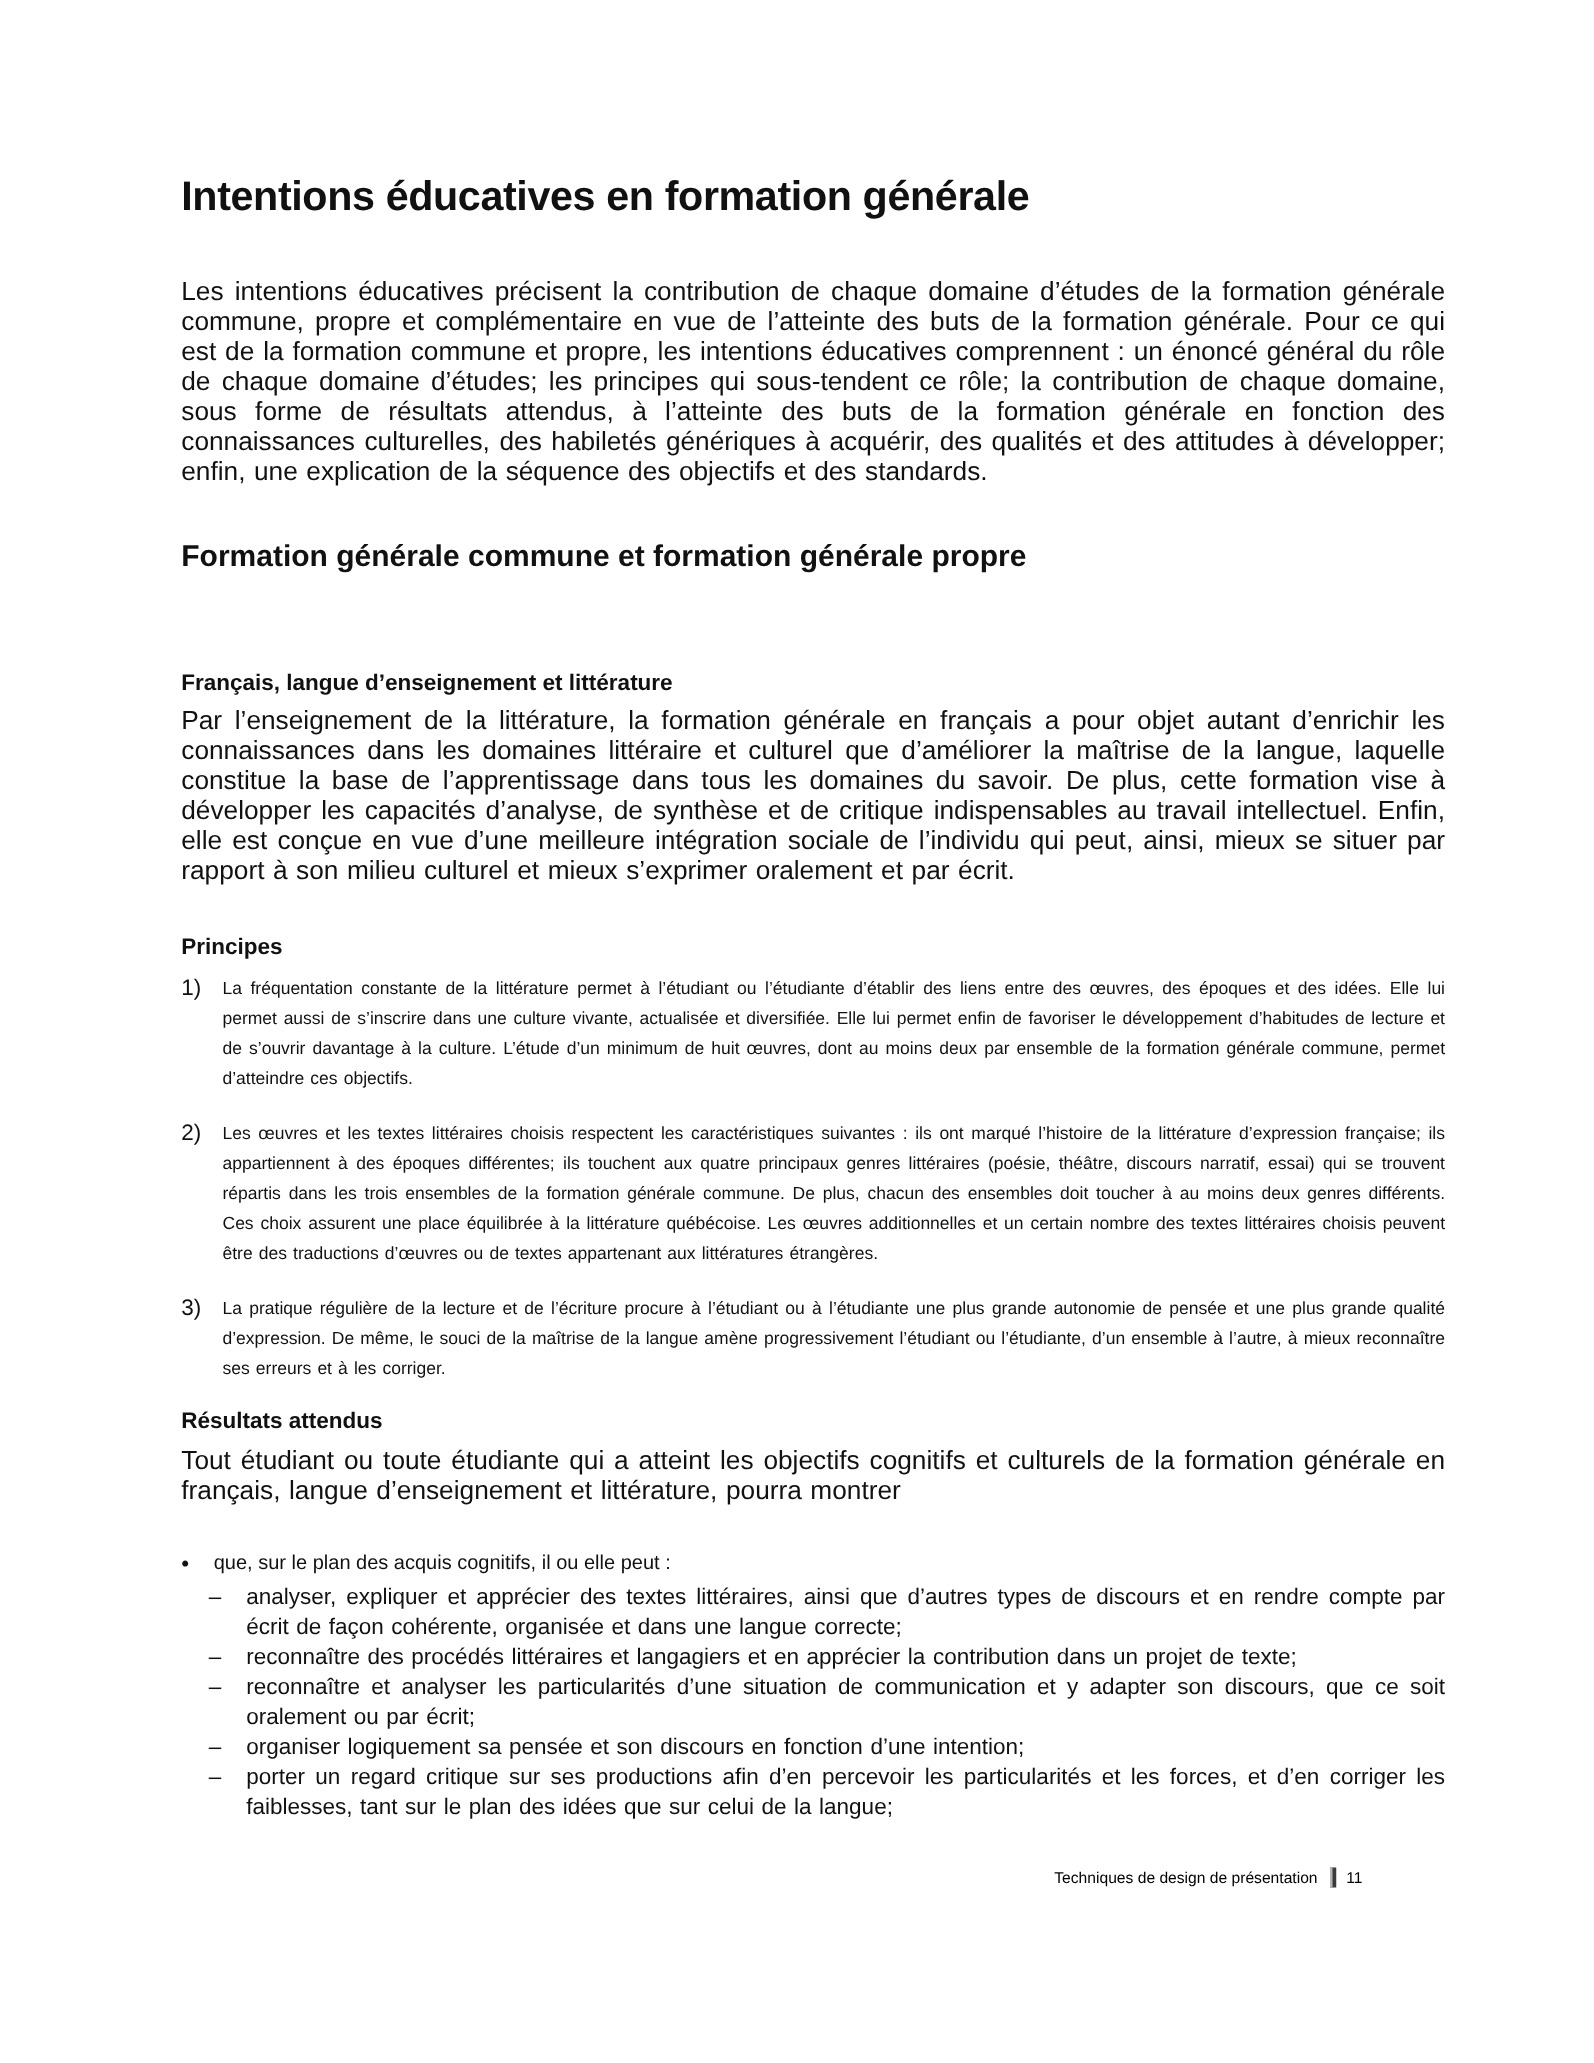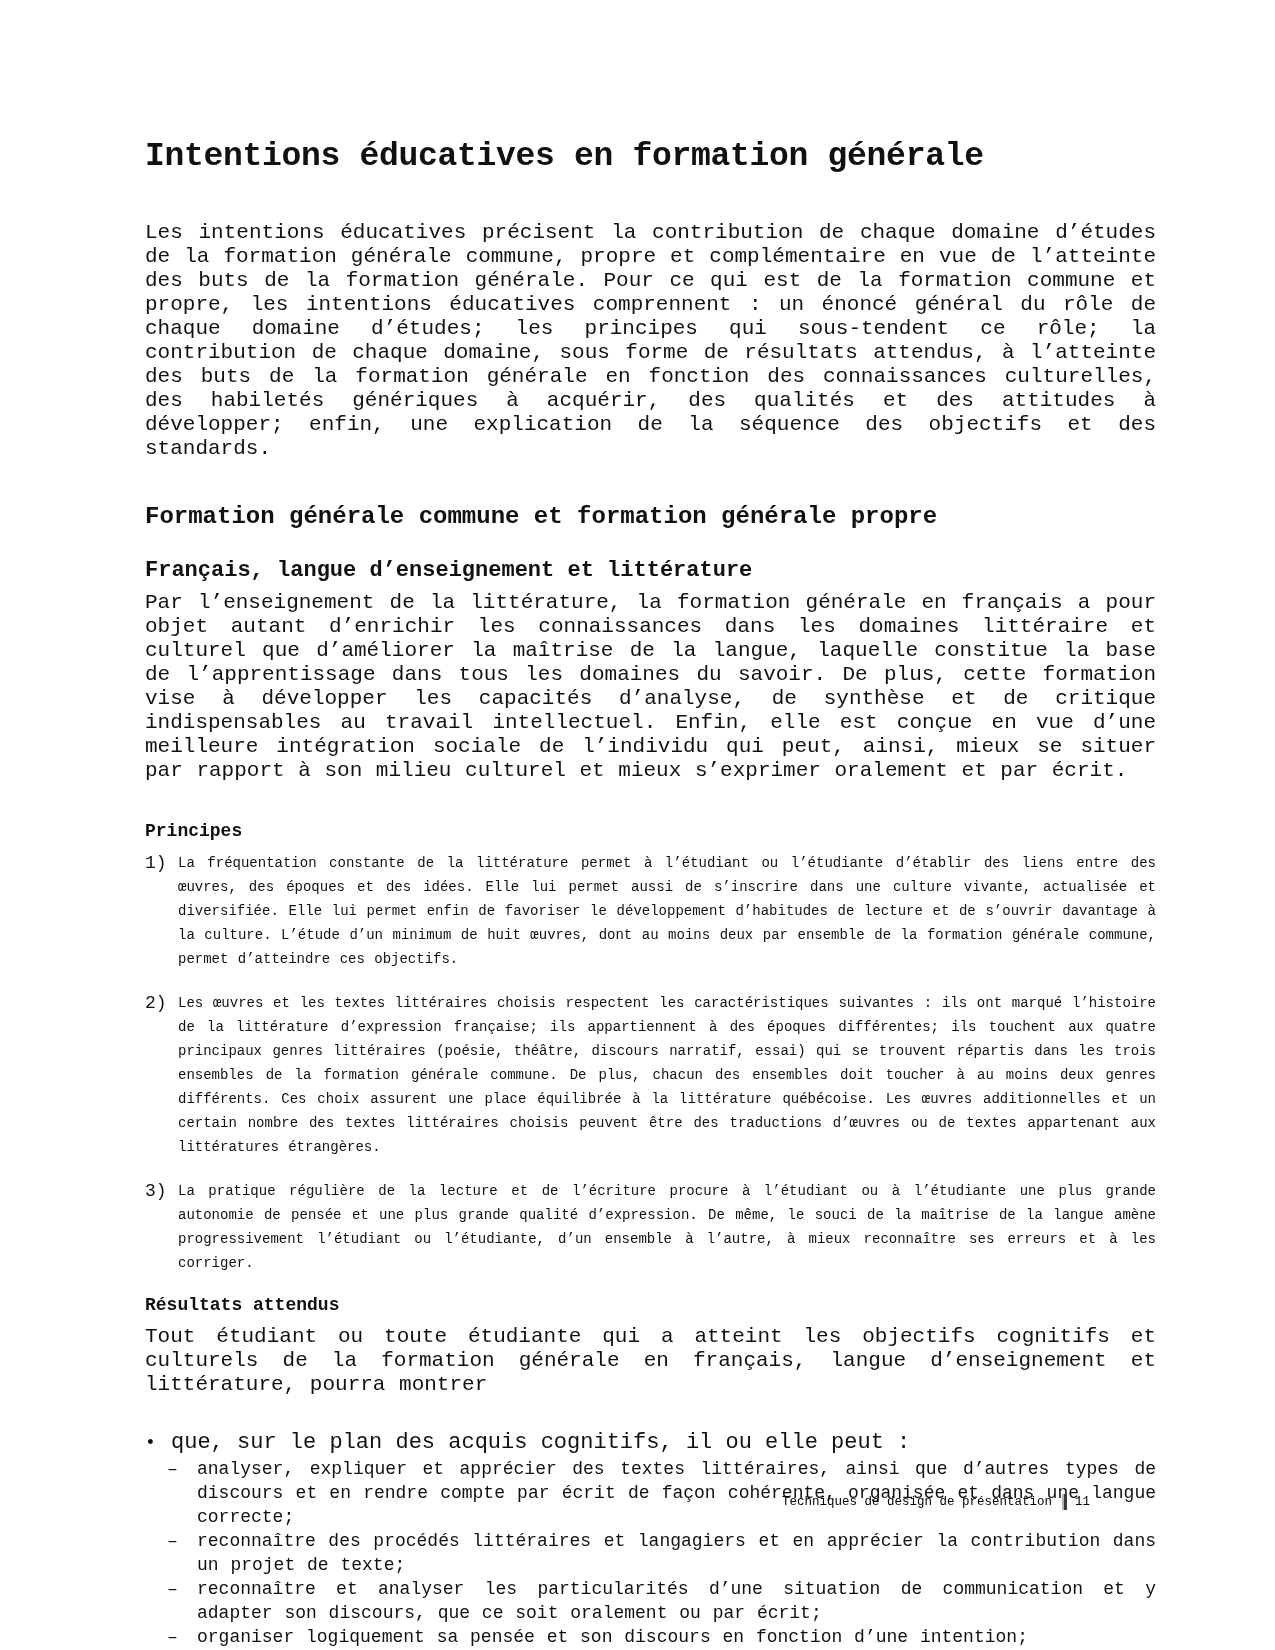--- a/index.html
+++ b/index.html
@@ -8,21 +8,21 @@
     background: #ffffff;
   }
   .page {
     position: relative;
     width: 1275px;
     height: 1650px;
     margin: 0 auto;
     background: #ffffff;
     box-sizing: border-box;
     padding: 138px 119px 0 145px;
-    font-family: Liberation Mono, monospace;
+    font-family: Liberation Sans, sans-serif;
     color: #111111;
     overflow: hidden;
   }
   .doc-title {
     font-size: 33px;
     font-weight: bold;
     letter-spacing: -0.3px;
     margin: 0 0 46px 0;
   }
   .para {
@@ -31,23 +31,23 @@
     text-align: justify;
     word-spacing: 1px;
     margin: 0;
   }
   .section-heading {
     font-size: 24px;
     font-weight: bold;
     margin: 42px 0 0 0;
   }
   .sub-heading {
-    font-size: 22px;
-    font-weight: bold;
-    margin: 28px 0 8px 0;
+    font-size: 18px;
+    font-weight: bold;
+    margin: 76px 0 8px 0;
   }
   .principles-heading {
     font-size: 18px;
     font-weight: bold;
     margin: 38px 0 10px 0;
   }
   .num-item {
     display: flex;
     margin: 0 0 20px 0;
   }
@@ -74,21 +74,21 @@
     margin: 34px 0 2px 0;
   }
   .bullet-row .bullet {
     flex: none;
     width: 26px;
     font-size: 18px;
     line-height: 24px;
   }
   .bullet-row .bullet-text {
     flex: 1;
-    font-size: 22px;
+    font-size: 16px;
     line-height: 24px;
   }
   .dash-row {
     display: flex;
     padding-left: 22px;
   }
   .dash-row .dash {
     flex: none;
     width: 30px;
     font-size: 18px;

